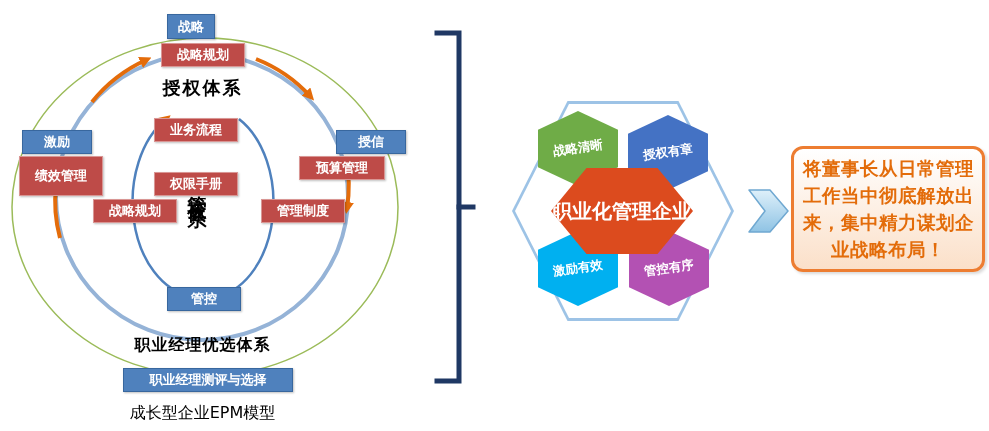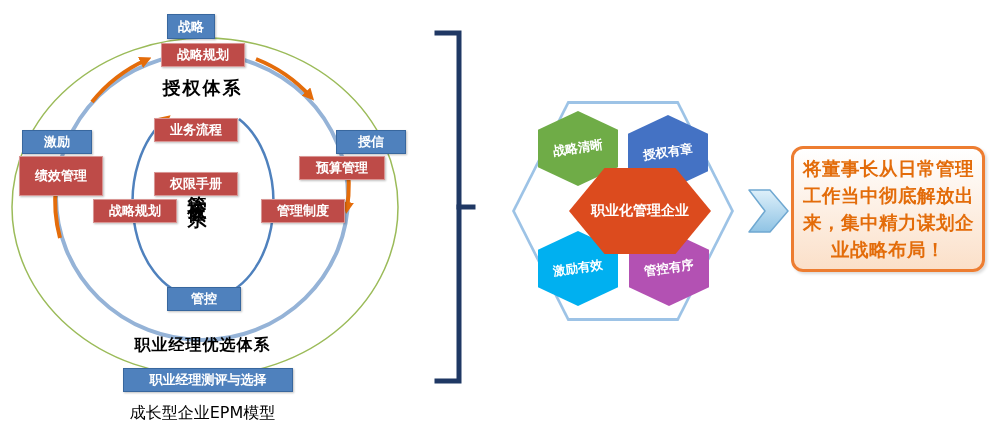--- a/index.html
+++ b/index.html
@@ -47,21 +47,21 @@
   #hex-outer { left:512px; top:101px; width:222px; height:220px;
                background:var(--hex-border); z-index:1; }
   #hex-outer-fill { position:absolute; left:3px; top:3px; right:3px; bottom:3px;
                background:#fff;
                clip-path:polygon(25% 0,75% 0,100% 50%,75% 100%,25% 100%,0 50%); }
 
   #hex-top-left     { left:538px; top:111px; width:80px; height:75px; background:var(--green-hex);  z-index:2; font-size:12.5px; }
   #hex-top-right    { left:628px; top:115px; width:80px; height:75px; background:var(--blue-hex);   z-index:2; font-size:12.5px; }
   #hex-bottom-left  { left:538px; top:231px; width:80px; height:75px; background:var(--cyan-hex);   z-index:2; font-size:12.5px; }
   #hex-bottom-right { left:629px; top:231px; width:80px; height:75px; background:var(--purple-hex); z-index:2; font-size:12.5px; }
-  #hex-center       { left:569px; top:168px; width:142px; height:86px; background:var(--orange-hex);z-index:5; font-size:14px; }
+  #hex-center       { left:551px; top:168px; width:142px; height:86px; background:var(--orange-hex);z-index:5; font-size:20px; }
   .hex-corner-label { display:inline-block; transform:rotate(-8deg); white-space:nowrap; }
 
   
   #result-box { position:absolute; left:791px; top:146px; width:194px; height:126px;
                 box-sizing:border-box; border:3px solid var(--result-border); border-radius:12px;
                 background:linear-gradient(180deg,#ffffff 0%, var(--result-bg) 100%);
                 padding:6px 9px; display:flex; flex-direction:column; justify-content:center;
                 box-shadow:2px 2px 3px rgba(0,0,0,0.15);text-align:center; }
   .result-line { color:var(--result-text); font-weight:bold; font-size:18.5px;
                  line-height:27px; white-space:nowrap; letter-spacing:0.5px; }

